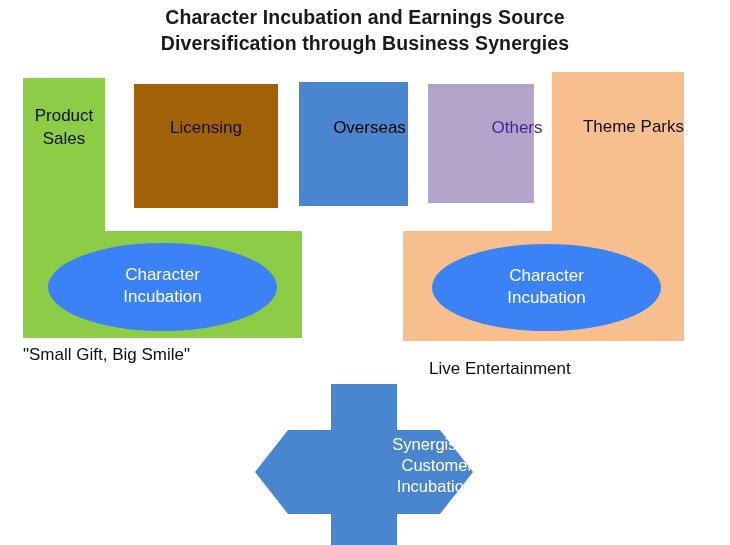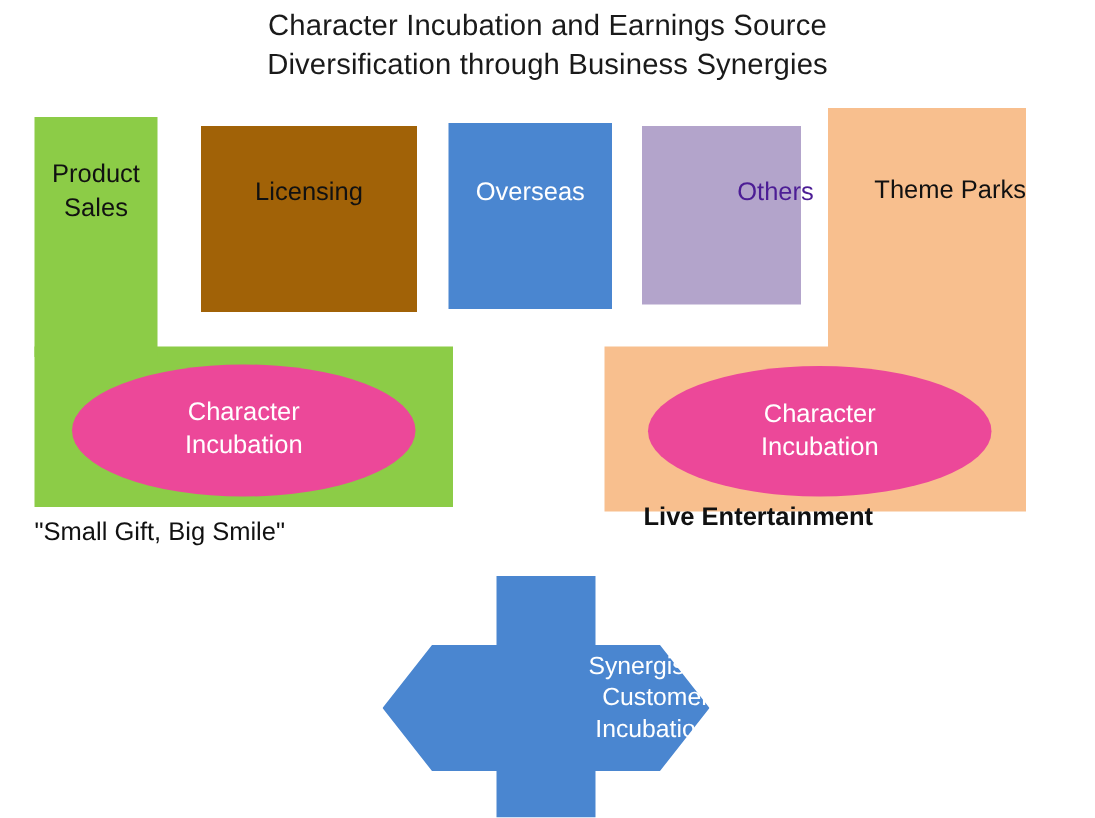--- a/index.html
+++ b/index.html
@@ -20,21 +20,21 @@
   }
 
   
   .title {
     position: absolute;
     left: 0;
     top: 4px;
     width: 730px;
     text-align: center;
     font-size: 19.5px;
-    font-weight: normal;
+    font-weight: bold;
     line-height: 26px;
     color: #1a1a1a;
     letter-spacing: 0.1px;
   }
   .title .line { display: block; }
 
   
   .shape {
     position: absolute;
     box-sizing: border-box;
@@ -53,21 +53,21 @@
   .box-licensing {
     left: 134px; top: 84px; width: 144px; height: 124px;
     background: #a16207;
   }
   .box-licensing .shape-label { top: 33px; }
 
   .box-overseas {
     left: 299px; top: 82px; width: 109px; height: 124px;
     background: #4a86d0;
   }
-  .box-overseas .shape-label { top: 35px; color: #ffffff; }
+  .box-overseas .shape-label { top: 35px; color: #000000; margin-left: 16px; }
 
   .box-others {
     left: 428px; top: 84px; width: 106px; height: 119px;
     background: #b3a4cb;
   }
   .box-others .shape-label { top: 33px; color: #4c1d95; padding-left: 36px; }
 
   
   .green-col {
     left: 23px; top: 78px; width: 82px; height: 160px;
@@ -95,21 +95,21 @@
   .orange-col .shape-label {
     top: 44px;
     font-size: 17px;
     text-align: right;
   }
 
   
   .ellipse {
     position: absolute;
     border-radius: 50%;
-    background: #ec4899;
+    background: #3b82f6;
     display: flex;
     align-items: center;
     justify-content: center;
   }
   .ellipse .ell-text {
     text-align: center;
     color: #ffffff;
     font-size: 17px;
     line-height: 22px;
     padding-bottom: 2px;
@@ -119,21 +119,21 @@
 
   
   .caption {
     position: absolute;
     font-size: 17px;
     line-height: 22px;
     color: #111111;
     white-space: nowrap;
   }
   .caption-left  { left: 23px;  top: 344px; }
-  .caption-right { left: 429px; top: 334px; font-weight: bold; }
+  .caption-right { left: 429px; top: 358px; }
 
   
   .arrow-wrap {
     position: absolute;
     left: 255px;
     top: 384px;
     width: 218px;
     height: 176px;
   }
   .arrow-wrap svg { display: block; }

